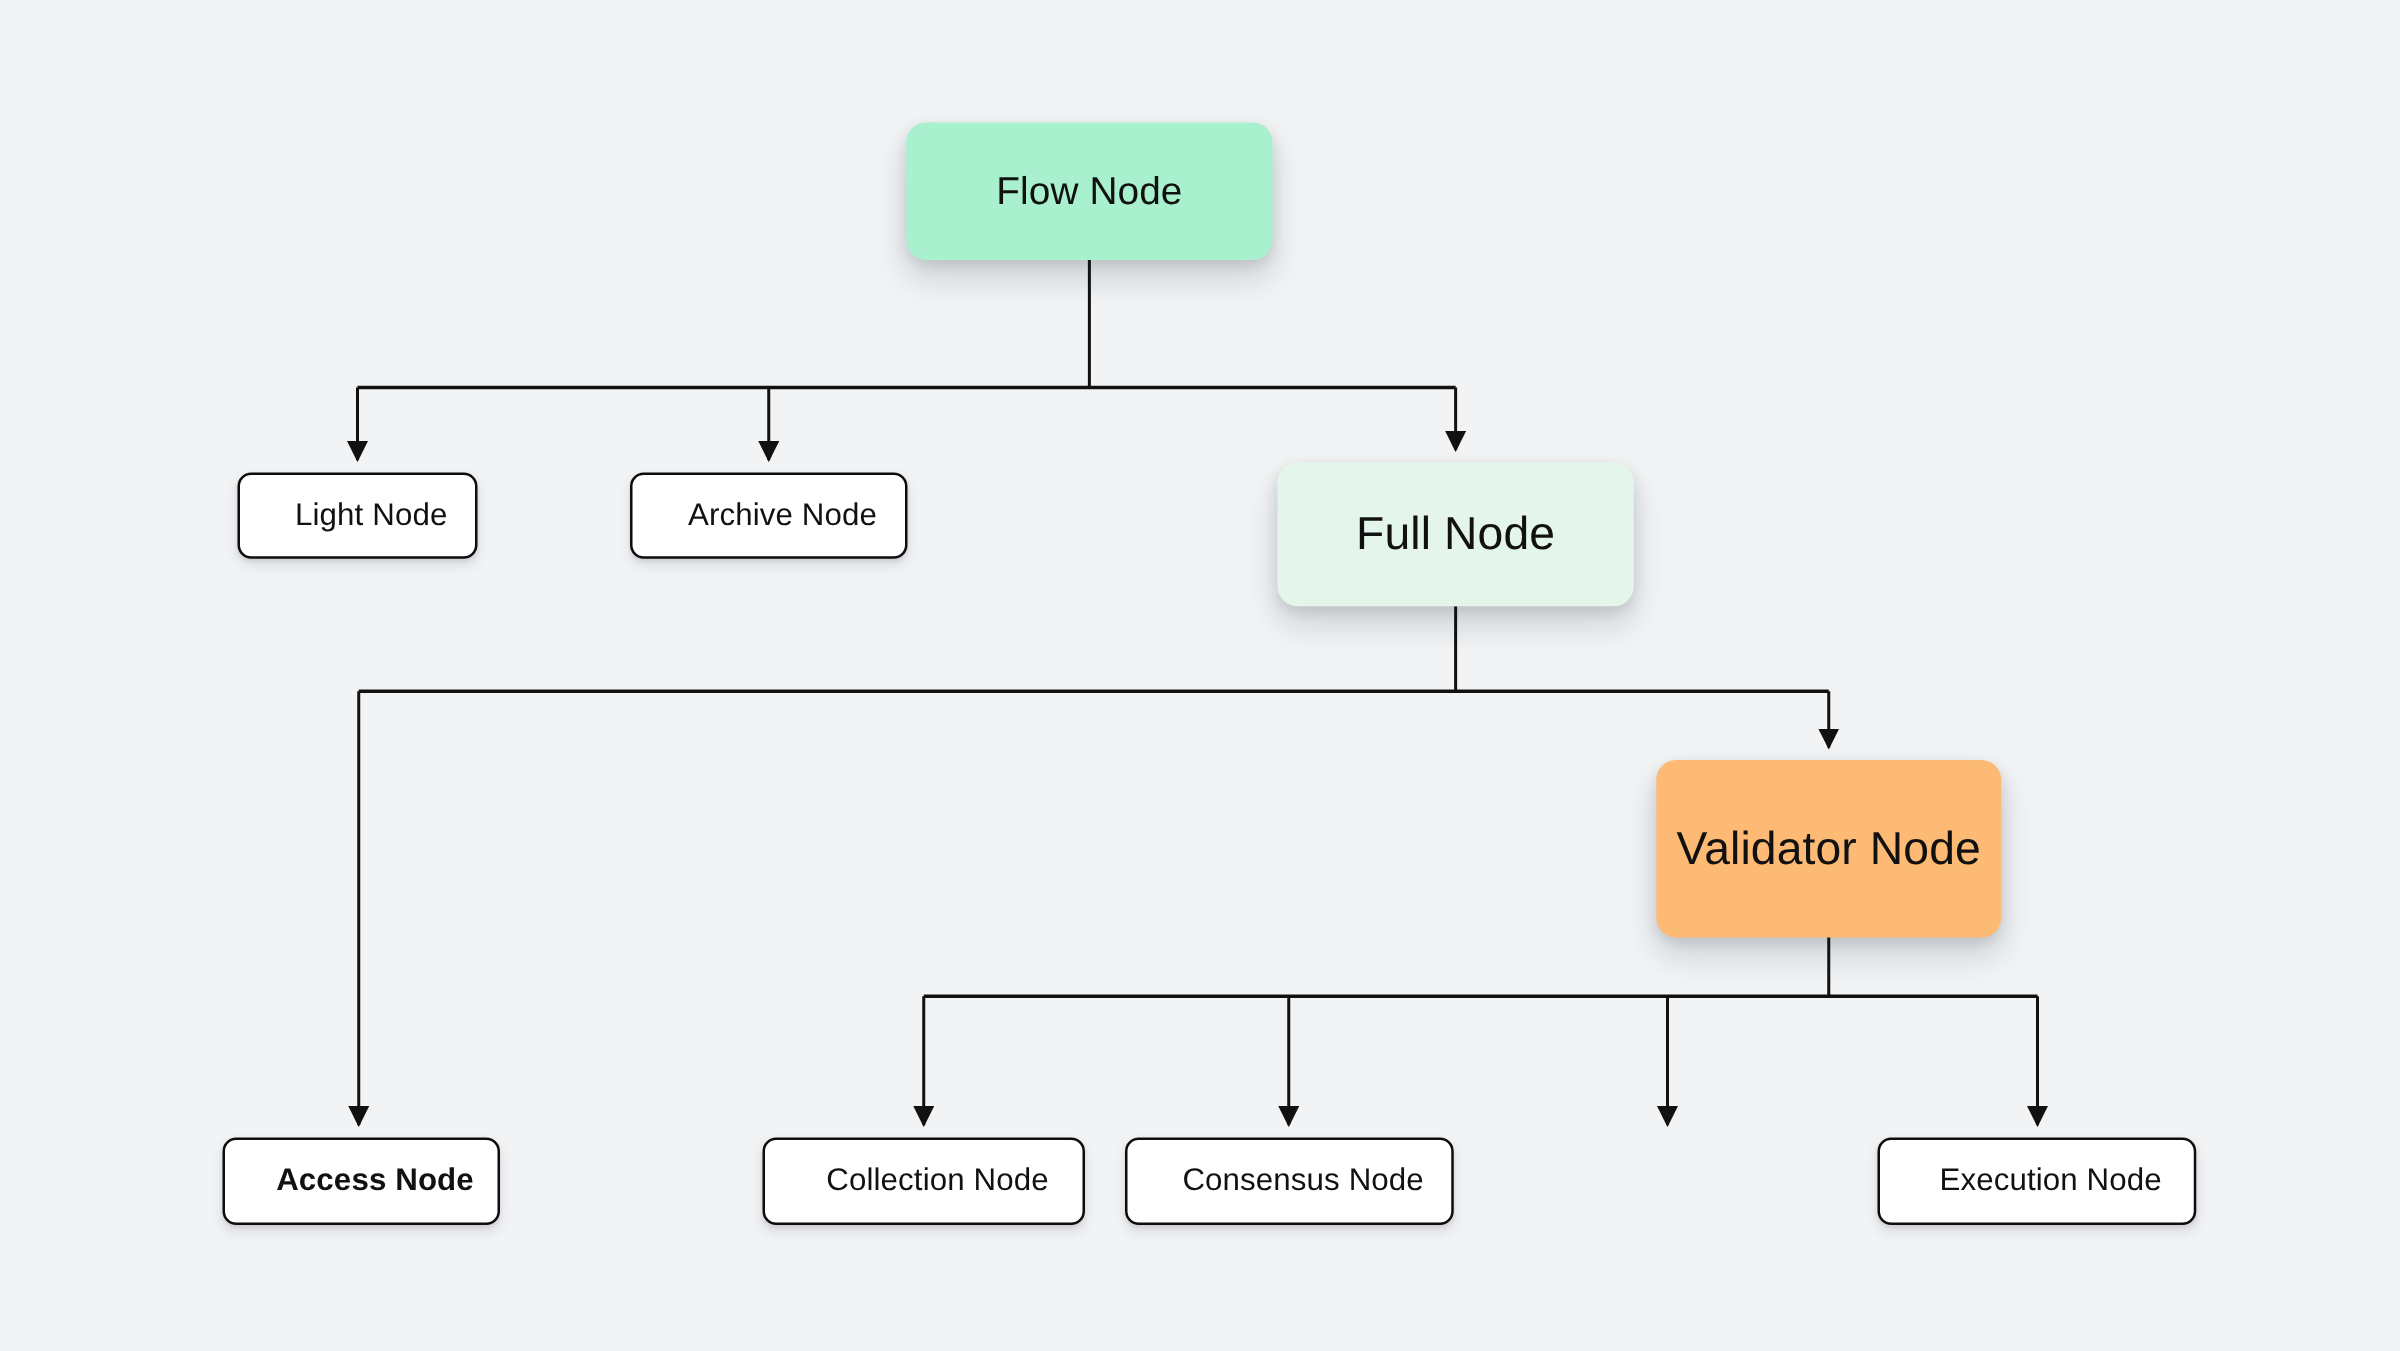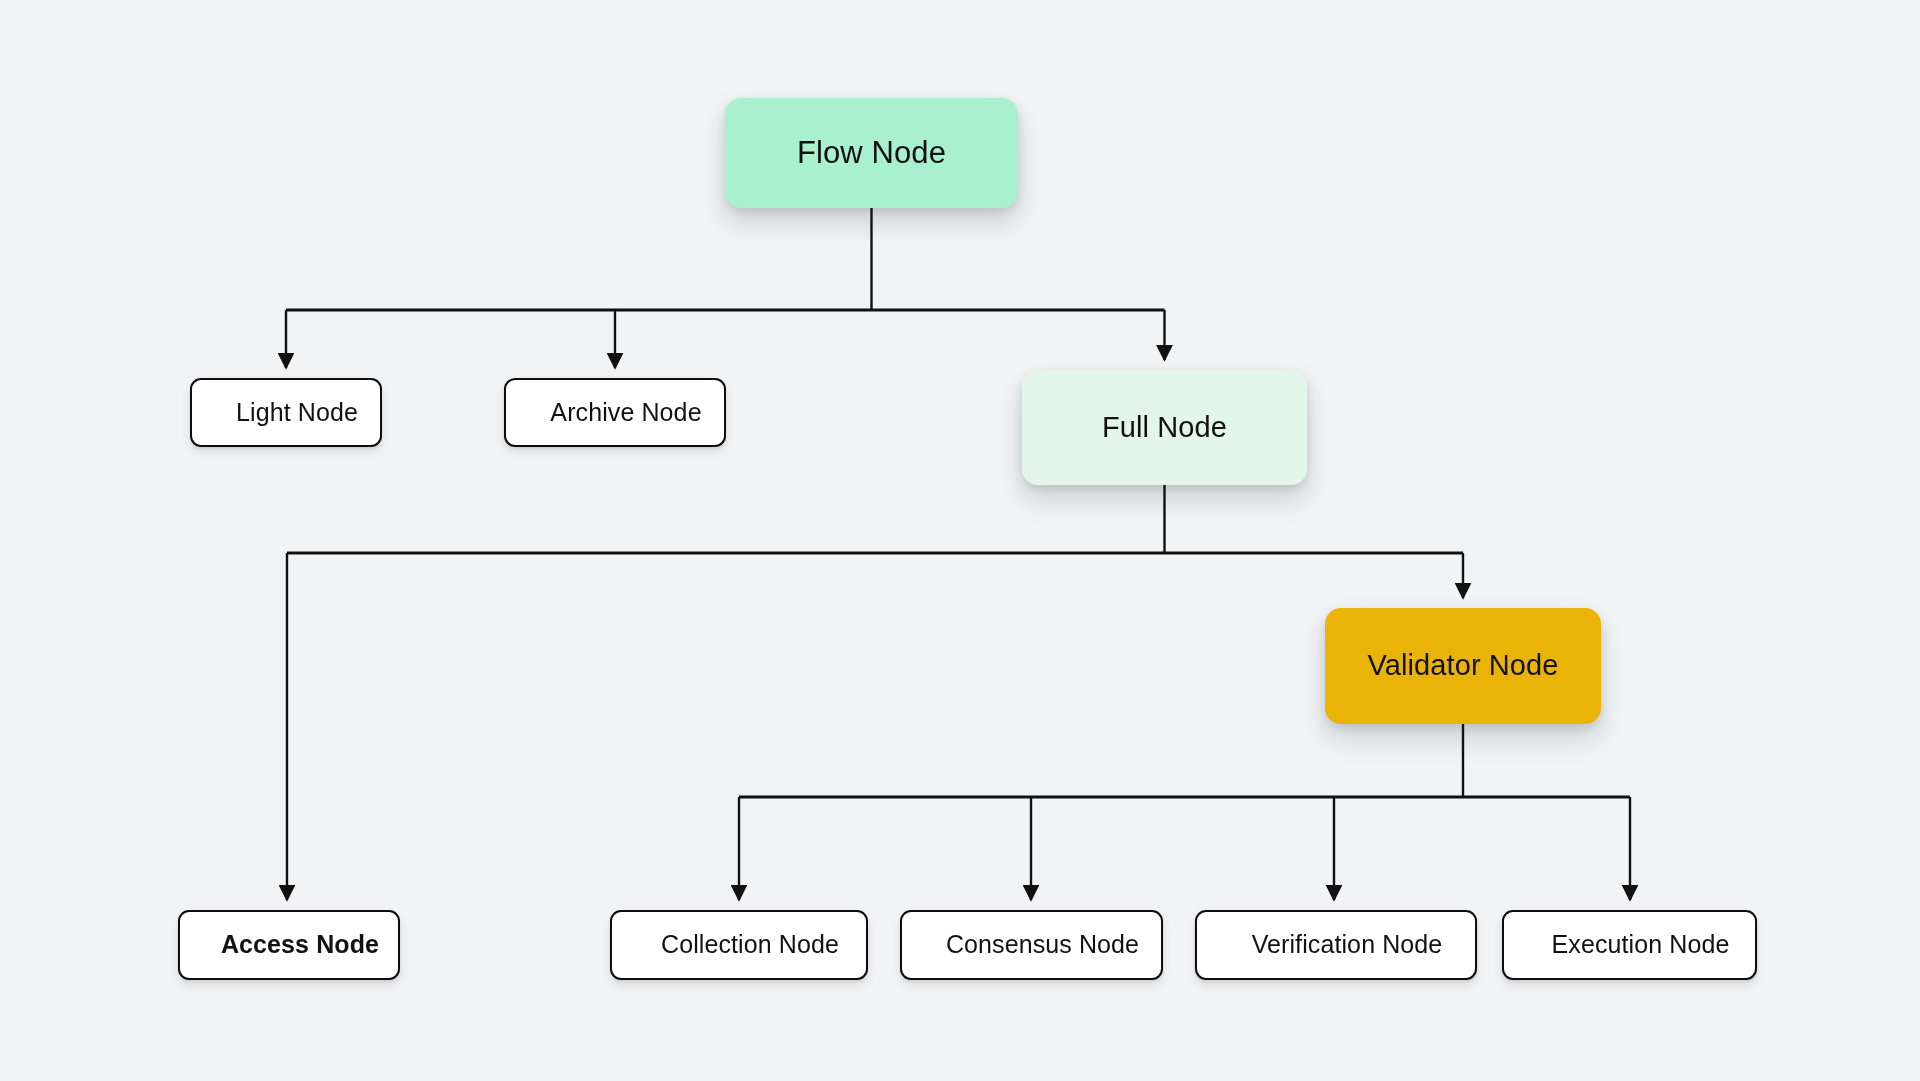--- a/index.html
+++ b/index.html
@@ -60,21 +60,21 @@
     border: none;
     border-radius: 16px;
     box-shadow: 0 14px 26px rgba(20, 28, 40, 0.16),
                 0 4px 10px rgba(20, 28, 40, 0.10);
   }
   .node.root {
     font-size: 31px;
     font-weight: 400;
   }
   .node.mid {
-    font-size: 29px;
+    font-size: 37px;
     font-weight: 400;
   }
 </style>
 </head>
 <body>
 
 <div id="diagram-canvas">
 
   <svg id="connector-layer" viewBox="0 0 1920 1081" width="1920" height="1081" xmlns="http://www.w3.org/2000/svg">
     <defs>
@@ -136,33 +136,30 @@
   </div>
 
   <div class="node tinted mid" style="left:1022px; top:370px; width:285px; height:115px; background:#e4f6ec;">
     <span class="node-label">Full Node</span>
   </div>
 
   <div class="node leaf" style="left:178px; top:910px; width:222px; height:70px;font-weight:bold;">
     <span class="node-label">Access Node</span>
   </div>
 
-  <div class="node tinted mid" style="left:1325px; top:608px; width:276px; height:116px; background:#eab308;">
+  <div class="node tinted mid" style="left:1325px; top:608px; width:276px; height:142px; background:#fdba74;">
     <span class="node-label">Validator Node</span>
   </div>
 
   <div class="node leaf" style="left:610px; top:910px; width:258px; height:70px;">
     <span class="node-label">Collection Node</span>
   </div>
 
   <div class="node leaf" style="left:900px; top:910px; width:263px; height:70px;">
     <span class="node-label">Consensus Node</span>
   </div>
 
-  <div class="node leaf" style="left:1195px; top:910px; width:282px; height:70px;">
-    <span class="node-label">Verification Node</span>
-  </div>
 
   <div class="node leaf" style="left:1502px; top:910px; width:255px; height:70px;">
     <span class="node-label">Execution Node</span>
   </div>
 
 </div>
 
 </body></html>

